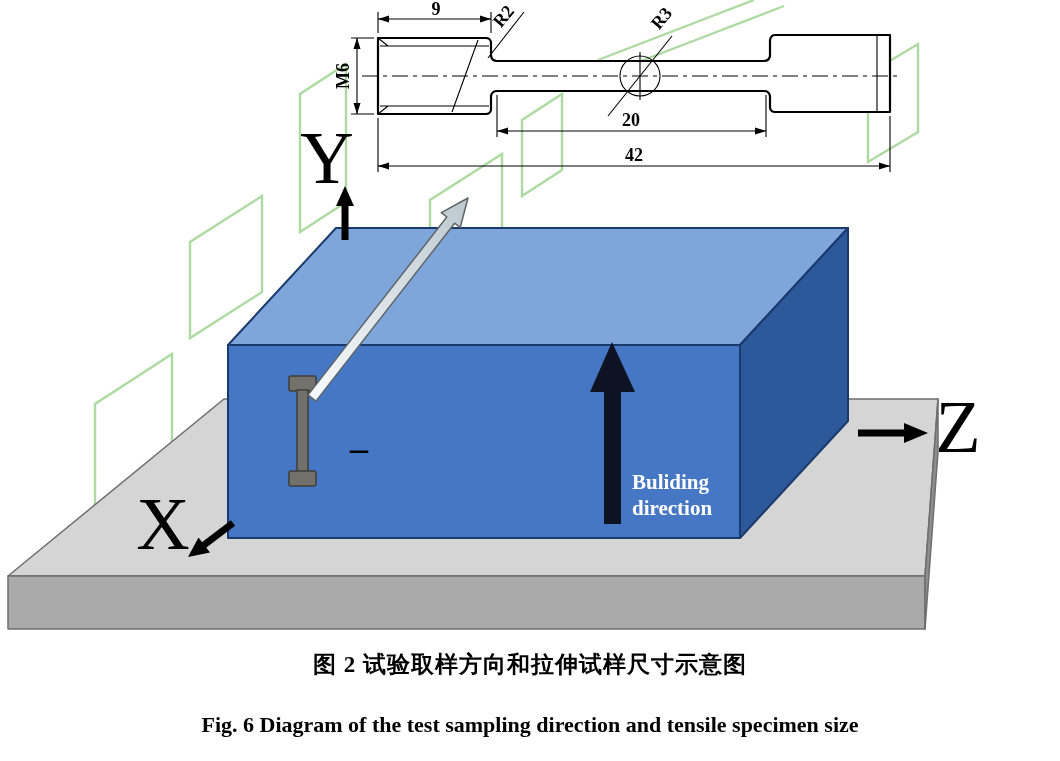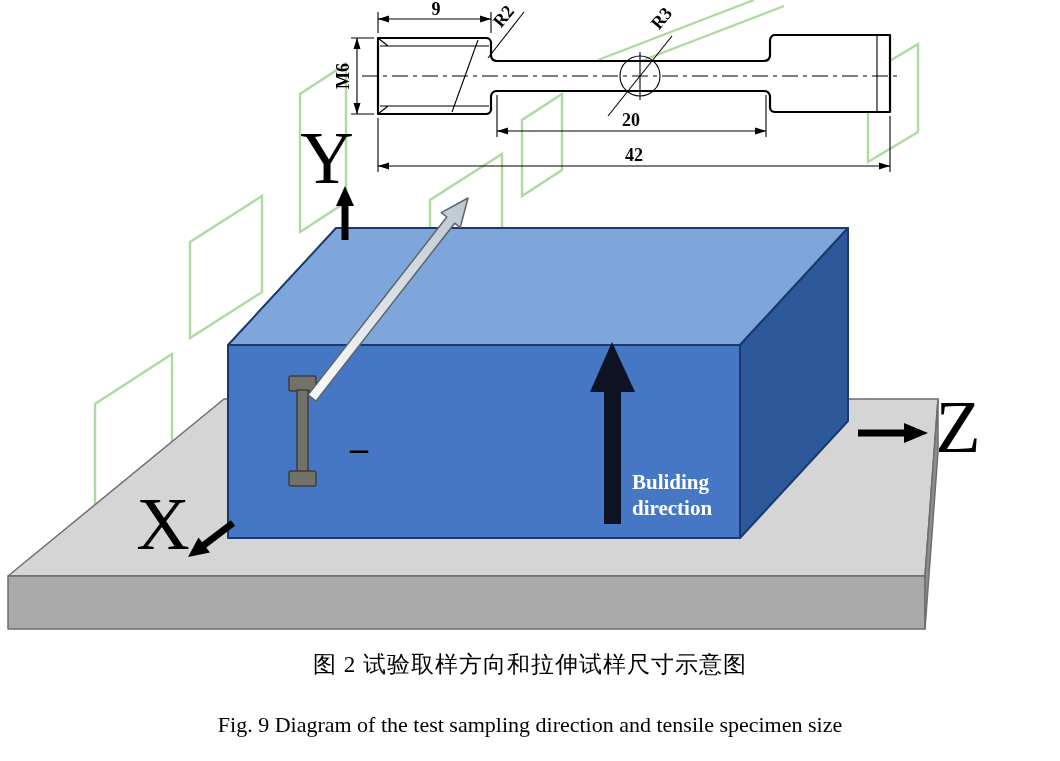--- a/index.html
+++ b/index.html
@@ -4,21 +4,21 @@
 <style>
   * { margin:0; padding:0; box-sizing:border-box; }
   html,body { background:#ffffff; }
   .page {
     position:relative; width:1060px; height:761px;
     background:#ffffff; overflow:hidden;
     font-family:"Liberation Serif","DejaVu Serif",serif;
   }
   .figure-svg { position:absolute; left:0; top:0; width:1060px; height:640px; display:block; }
 
-  .caption { position:absolute; left:0; width:100%; text-align:center; color:#000; }
+  .caption { position:absolute; left:0; width:100%; text-align:center; color:#000;font-weight:bold; }
   .caption-zh { top:649px; font-size:23px; letter-spacing:1px; }
   .caption-en { top:712px; font-size:22px; }
 
   
   .outline   { fill:#ffffff; stroke:#000; stroke-width:2.2; stroke-linejoin:round; }
   .thin      { stroke:#000; stroke-width:1.1; fill:none; }
   .centerline{ stroke:#000; stroke-width:1; fill:none; stroke-dasharray:16 5 4 5; }
   .dim       { stroke:#000; stroke-width:1.1; fill:none; }
   .dim-text  { font:bold 18px "Liberation Serif",serif; fill:#000; }
 
@@ -142,15 +142,15 @@
 
       <g>
         <path class="dim" d="M378,118 L378,172 M890,116 L890,172"></path>
         <line class="dim" x1="378" y1="166" x2="890" y2="166" marker-start="url(#da)" marker-end="url(#da)"></line>
         <text class="dim-text" x="634" y="161" text-anchor="middle">42</text>
       </g>
     </g>
   </svg>
 
   <div class="caption caption-zh">图 2  试验取样方向和拉伸试样尺寸示意图</div>
-  <div class="caption caption-en">Fig. 9 Diagram of the test sampling direction and tensile specimen size</div>
+  <div class="caption caption-en">Fig. 6 Diagram of the test sampling direction and tensile specimen size</div>
 
 </div>
 
 </body></html>

